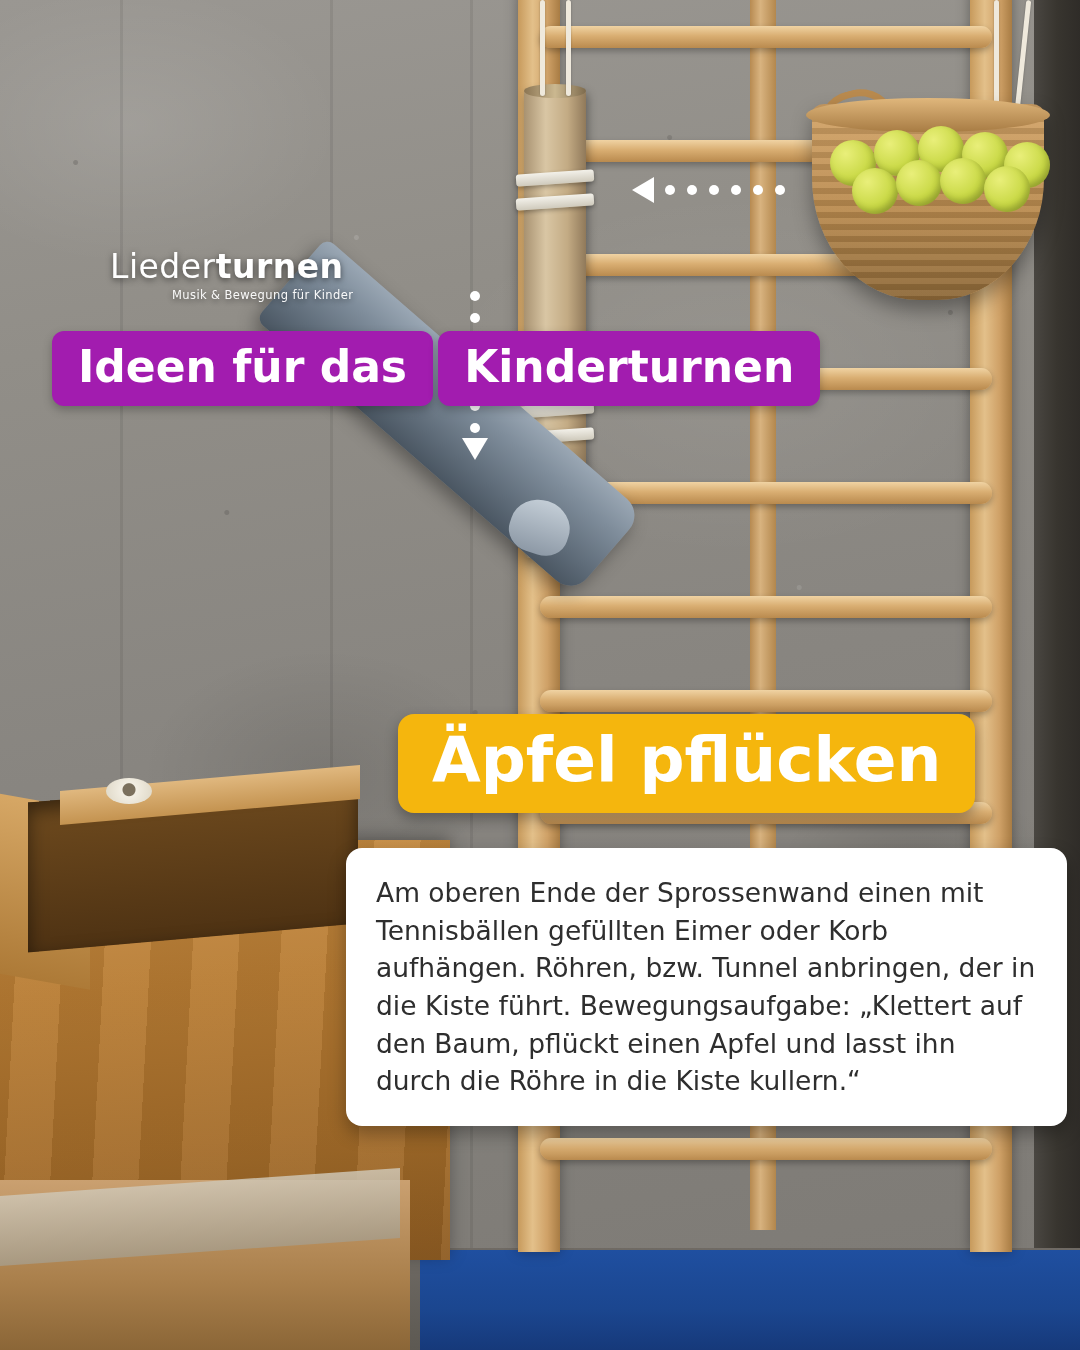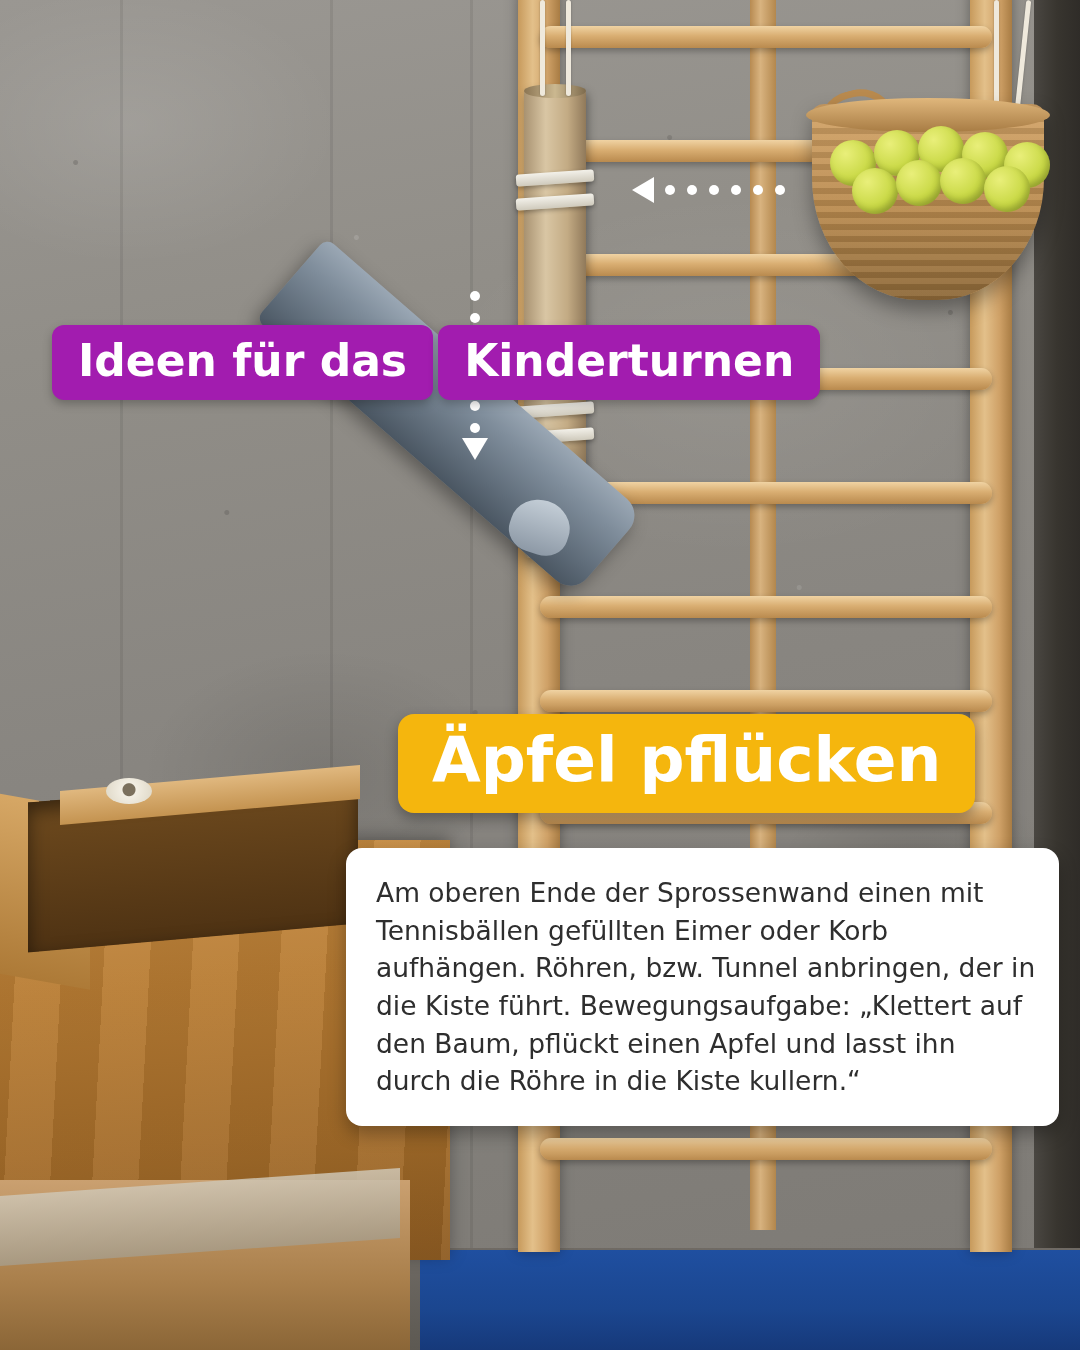--- a/index.html
+++ b/index.html
@@ -236,21 +236,21 @@
     color: #fff;
     font-family: "DejaVu Sans", sans-serif;
     font-weight: 700;
     font-size: 44px;
     line-height: 1.02;
     padding: 14px 26px 16px 26px;
     border-radius: 12px;
     box-shadow: 0 4px 10px rgba(0,0,0,.25);
     white-space: nowrap;
   }
-  .banner-line + .banner-line { }
+  .banner-line + .banner-line { margin-top: 6px; }
 
   
   .title-card {
     position: absolute; left: 398px; top: 714px;
     background: #F5B60D;
     border-radius: 16px;
     padding: 14px 34px 22px 34px;
     box-shadow: 0 6px 14px rgba(0,0,0,.3);
   }
   .title-card .title-text {
@@ -260,21 +260,21 @@
     font-size: 63px;
     line-height: 1;
     white-space: nowrap;
   }
 
   
   .body-card {
     position: absolute; left: 346px; top: 848px; width: 660px;
     background: #fff;
     border-radius: 16px;
-    padding: 26px 23px 26px 30px;
+    padding: 26px 31px 26px 30px;
     box-shadow: 0 8px 18px rgba(0,0,0,.3);
   }
   .body-card p {
     margin: 0;
     color: #2e2e2e;
     font-family: "DejaVu Sans", sans-serif;
     font-size: 26.5px;
     line-height: 1.42;
   }
 </style>
@@ -365,20 +365,26 @@
         <circle cx="23" cy="30" r="5"></circle>
       <circle cx="23" cy="52" r="5"></circle>
         <circle cx="23" cy="74" r="5"></circle>
       <circle cx="23" cy="96" r="5"></circle>
         <circle cx="23" cy="118" r="5"></circle>
       <circle cx="23" cy="140" r="5"></circle>
       <path d="M23 172 L10 150 L36 150 Z"></path>
     </g>
   </svg>
 
+  <div class="logo">
+    <div class="logo-main">
+      <span class="light">Lieder</span><span class="bold">turnen</span>
+    </div>
+    <div class="logo-sub">Musik &amp; Bewegung für Kinder</div>
+  </div>
 
   <div class="banner">
     <div class="banner-line">Ideen für das</div>
     <div class="banner-line">Kinderturnen</div>
   </div>
 
   <div class="title-card">
     <div class="title-text">Äpfel pflücken</div>
   </div>
 

